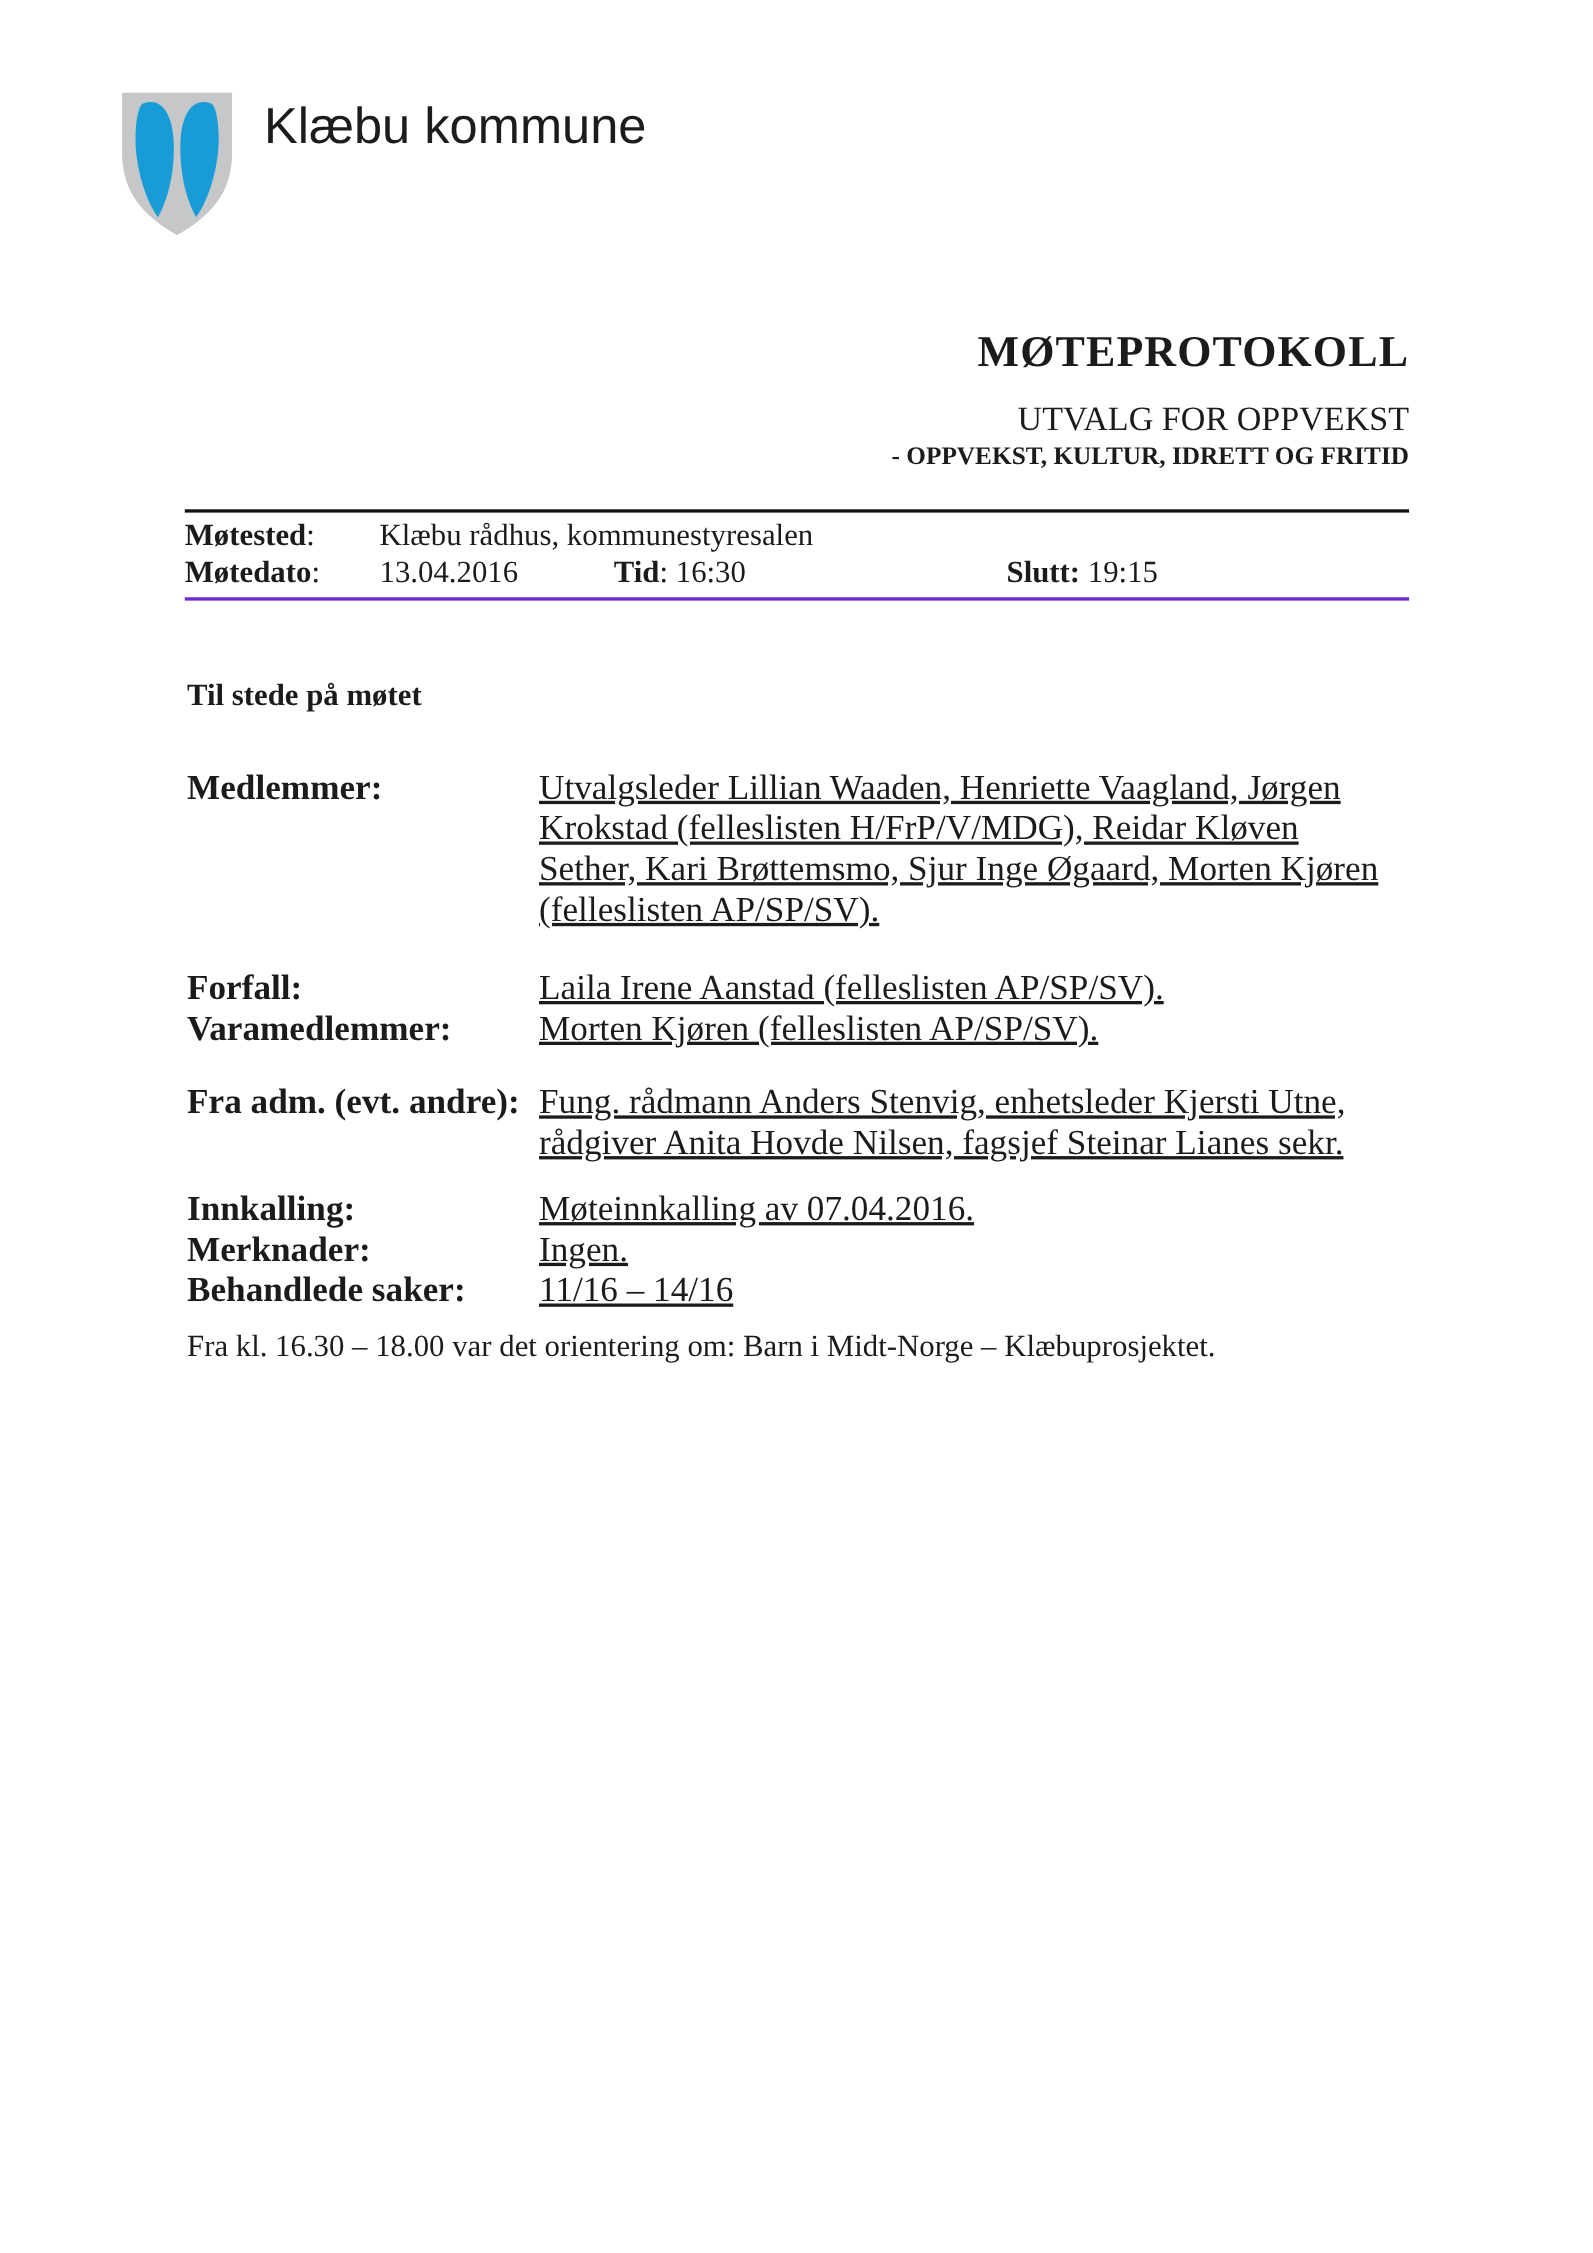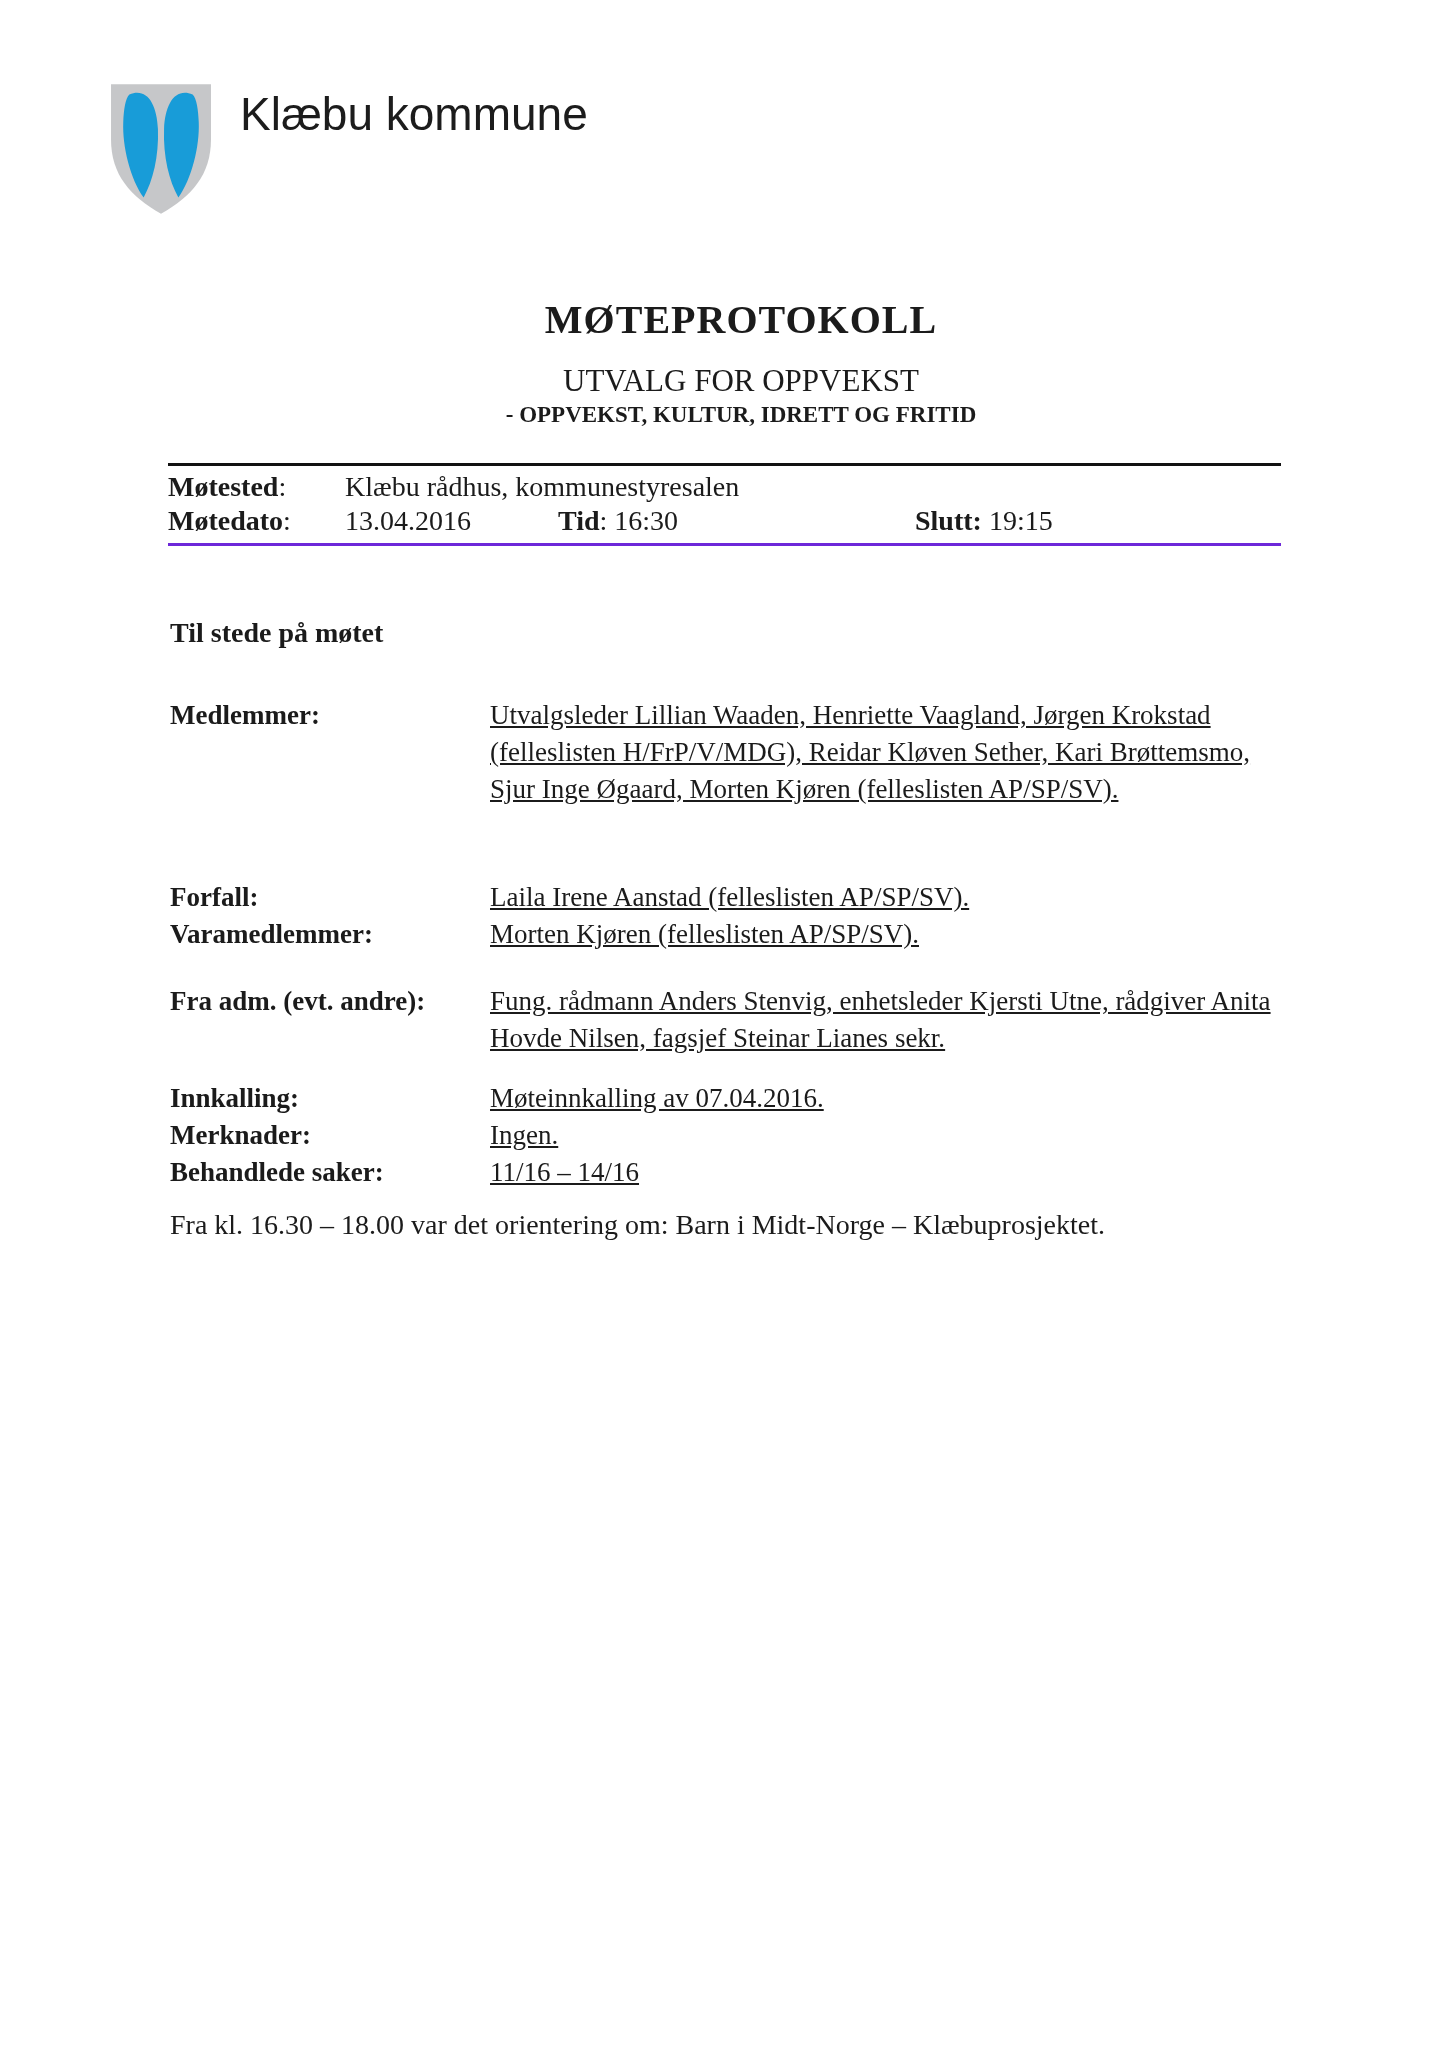--- a/index.html
+++ b/index.html
@@ -29,23 +29,23 @@
     font-family: "Liberation Sans", sans-serif;
     font-size: 46px;
     line-height: 48px;
     color: #1c1c1c;
     white-space: nowrap;
   }
 
   
   .titles {
     position: absolute;
-    left: 186px;
+    left: 171px;
     width: 1110px;
-    text-align: center;
+    text-align: right;
   }
   .title-main {
     top: 296px;
     font-size: 40px;
     font-weight: bold;
     letter-spacing: 1px;
   }
   .title-committee {
     top: 363px;
     font-size: 31px;
@@ -85,21 +85,21 @@
     position: absolute;
     left: 170px;
     top: 617px;
     font-size: 28px;
     font-weight: bold;
   }
   .att-row {
     position: absolute;
     left: 170px;
     width: 1112px;
-    font-size: 27px;
+    font-size: 32px;
     line-height: 37px;
   }
   .att-label {
     font-weight: bold;
     white-space: nowrap;
   }
   .att-value {
     position: absolute;
     left: 320px;
     top: 0;

